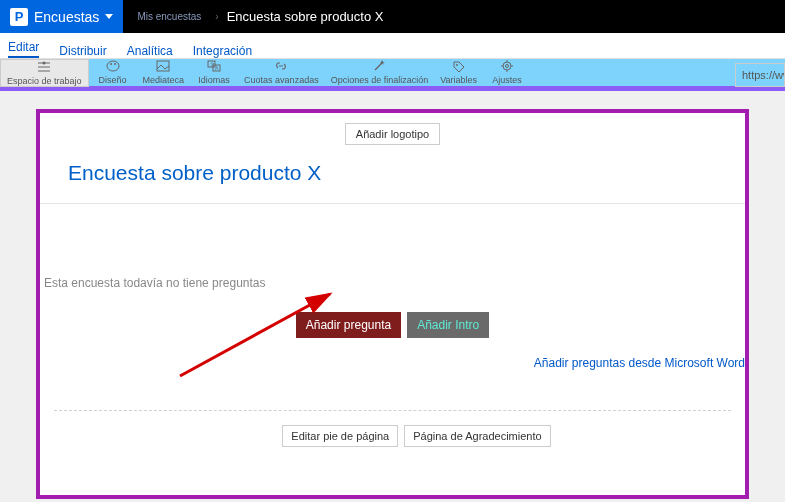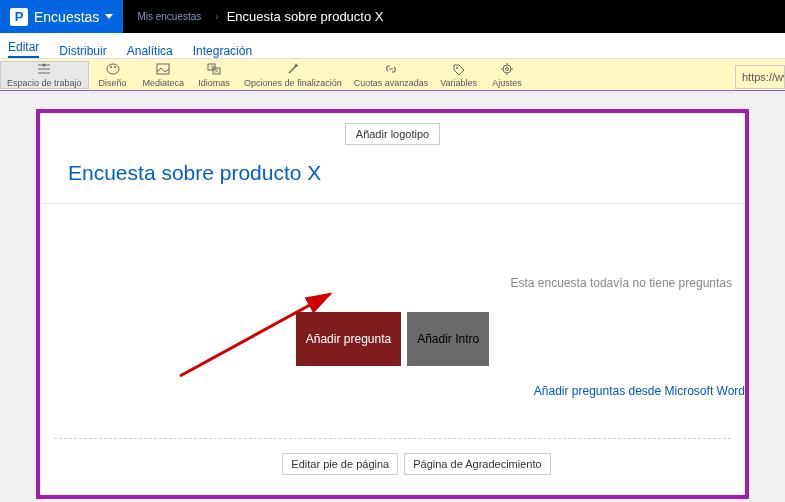--- a/index.html
+++ b/index.html
@@ -11,39 +11,39 @@
 .brand-text { font-size: 14px; }
 .caret-down { width: 0; height: 0; border-left: 4px solid transparent; border-right: 4px solid transparent; border-top: 5px solid #fff; }
 .top-link { color: #8899bb; padding: 0 14px; font-size: 10px; }
 .chevron-right { color: #666; font-size: 10px; }
 .breadcrumb-current { color: #fff; padding: 0 8px; font-size: 13px; }
 
 .sub-nav { background: #fff; height: 26px; display: flex; align-items: flex-end; padding: 0 8px; gap: 20px; border-bottom: 1px solid #e0e0e0; }
 .sub-nav-item { color: #0058c8; font-size: 12px; cursor: pointer; }
 .sub-nav-item.active { border-bottom: 2px solid #0058c8; padding-bottom: 2px; font-weight: 500; }
 
-.toolbar { background: #fef9c3; height: 32px; display: flex; align-items: center; border-bottom: 1px solid #8b5cf6; }
+.toolbar { background: #7dd3fc; height: 32px; display: flex; align-items: flex-start; border-bottom: 5px solid #8b5cf6; }
 .toolbar-item { display: flex; flex-direction: column; align-items: center; justify-content: center; padding: 0 6px; gap: 2px; cursor: pointer; min-width: 48px; }
 .toolbar-item.active { background: #e8e8e8; border: 1px solid #ccc; }
 .toolbar-icon { width: 16px; height: 14px; display: flex; align-items: center; justify-content: center; color: #666; }
 .toolbar-label { font-size: 9px; color: #555; white-space: nowrap; }
 .toolbar-url { margin-left: auto; height: 24px; margin-top: 4px; border: 1px solid #ccc; padding: 2px 6px; font-size: 11px; width: 50px; color: #555; display: flex; align-items: center; overflow: hidden; white-space: nowrap; }
 
 .canvas-wrap { padding: 18px 36px; }
 .canvas { background: #fff; border: 4px solid #a21caf; min-height: 390px; }
 .logo-slot { text-align: center; padding: 10px 0 6px; }
 .logo-btn { display: inline-block; border: 1px solid #ccc; padding: 4px 10px; font-size: 11px; color: #333; cursor: pointer; }
 .survey-title { color: #0060c8; font-size: 21px; font-weight: normal; padding: 10px 28px 18px; }
 .title-divider { border: none; border-top: 1px solid #e5e5e5; margin: 0; }
 
-.empty-state { text-align: right; padding: 72px 13px 12px; margin-left: 16px; }
+.empty-state { text-align: left; padding: 72px 4px 12px; }
 .empty-text { color: #888; font-size: 12px; }
 .action-row { text-align: center; padding: 10px 0; display: flex; gap: 6px; justify-content: center; }
 .btn-primary { background: #7f1d1d; color: #fff; border: none; padding: 6px 10px; font-size: 12px; cursor: pointer; }
-.btn-dark { background: #6a6a6a; color: #000000; border: none; padding: 20px 10px; font-size: 12px; cursor: pointer; }
+.btn-dark { background: #6a6a6a; color: #5eead4; border: none; padding: 6px 10px; font-size: 12px; cursor: pointer; }
 .link-row { text-align: right; padding: 8px 0 40px; }
 .word-link { color: #0058c8; font-size: 12px; cursor: pointer; }
 
 .dashed-divider { border: none; border-top: 1.5px dashed #d0d0d0; margin: 0 14px; }
 .footer-row { text-align: center; padding: 14px 0; display: flex; gap: 6px; justify-content: center; margin-left: 48px; }
 .btn-light { background: #fff; border: 1px solid #ccc; padding: 4px 8px; font-size: 11px; color: #333; cursor: pointer; }
 
 .arrow-overlay { position: absolute; left: 170px; top: 276px; pointer-events: none; }
 </style>
 </head>
@@ -105,33 +105,33 @@
           <rect x="7" y="6" width="7" height="6" fill="none" stroke="#666" stroke-width="1"></rect>
           <text x="4" y="7" font-size="5" fill="#666">文</text>
           <text x="9" y="11" font-size="5" fill="#666">A</text>
         </svg>
       </span>
     <span class="toolbar-label">Idiomas</span>
   </div>
   <div class="toolbar-item">
     <span class="toolbar-icon">
         <svg width="16" height="14" viewBox="0 0 16 14">
+          <path d="M5 9 A3 3 0 0 1 5 4 L7 4 M11 5 A3 3 0 0 1 11 10 L9 10 M6 7 L10 7" fill="none" stroke="#666" stroke-width="1.2"></path>
+        </svg>
+      </span>
+    <span class="toolbar-label">Cuotas avanzadas</span>
+  </div>
+  <div class="toolbar-item">
+    <span class="toolbar-icon">
+        <svg width="16" height="14" viewBox="0 0 16 14">
           <line x1="4" y1="11" x2="12" y2="3" stroke="#666" stroke-width="1.5"></line>
           <path d="M11 1 L12 3 L14 3 L12 4 L13 6 L11 4 L9 5 L10 3 Z" fill="#666"></path>
         </svg>
       </span>
     <span class="toolbar-label">Opciones de finalización</span>
-  </div>
-  <div class="toolbar-item">
-    <span class="toolbar-icon">
-        <svg width="16" height="14" viewBox="0 0 16 14">
-          <path d="M5 9 A3 3 0 0 1 5 4 L7 4 M11 5 A3 3 0 0 1 11 10 L9 10 M6 7 L10 7" fill="none" stroke="#666" stroke-width="1.2"></path>
-        </svg>
-      </span>
-    <span class="toolbar-label">Cuotas avanzadas</span>
   </div>
   <div class="toolbar-item">
     <span class="toolbar-icon">
         <svg width="16" height="14" viewBox="0 0 16 14">
           <path d="M3 3 L8 3 L13 8 L8 13 L3 8 Z" fill="none" stroke="#666" stroke-width="1"></path>
           <circle cx="6" cy="6" r="1" fill="#666"></circle>
         </svg>
       </span>
     <span class="toolbar-label">Variables</span>
   </div>

